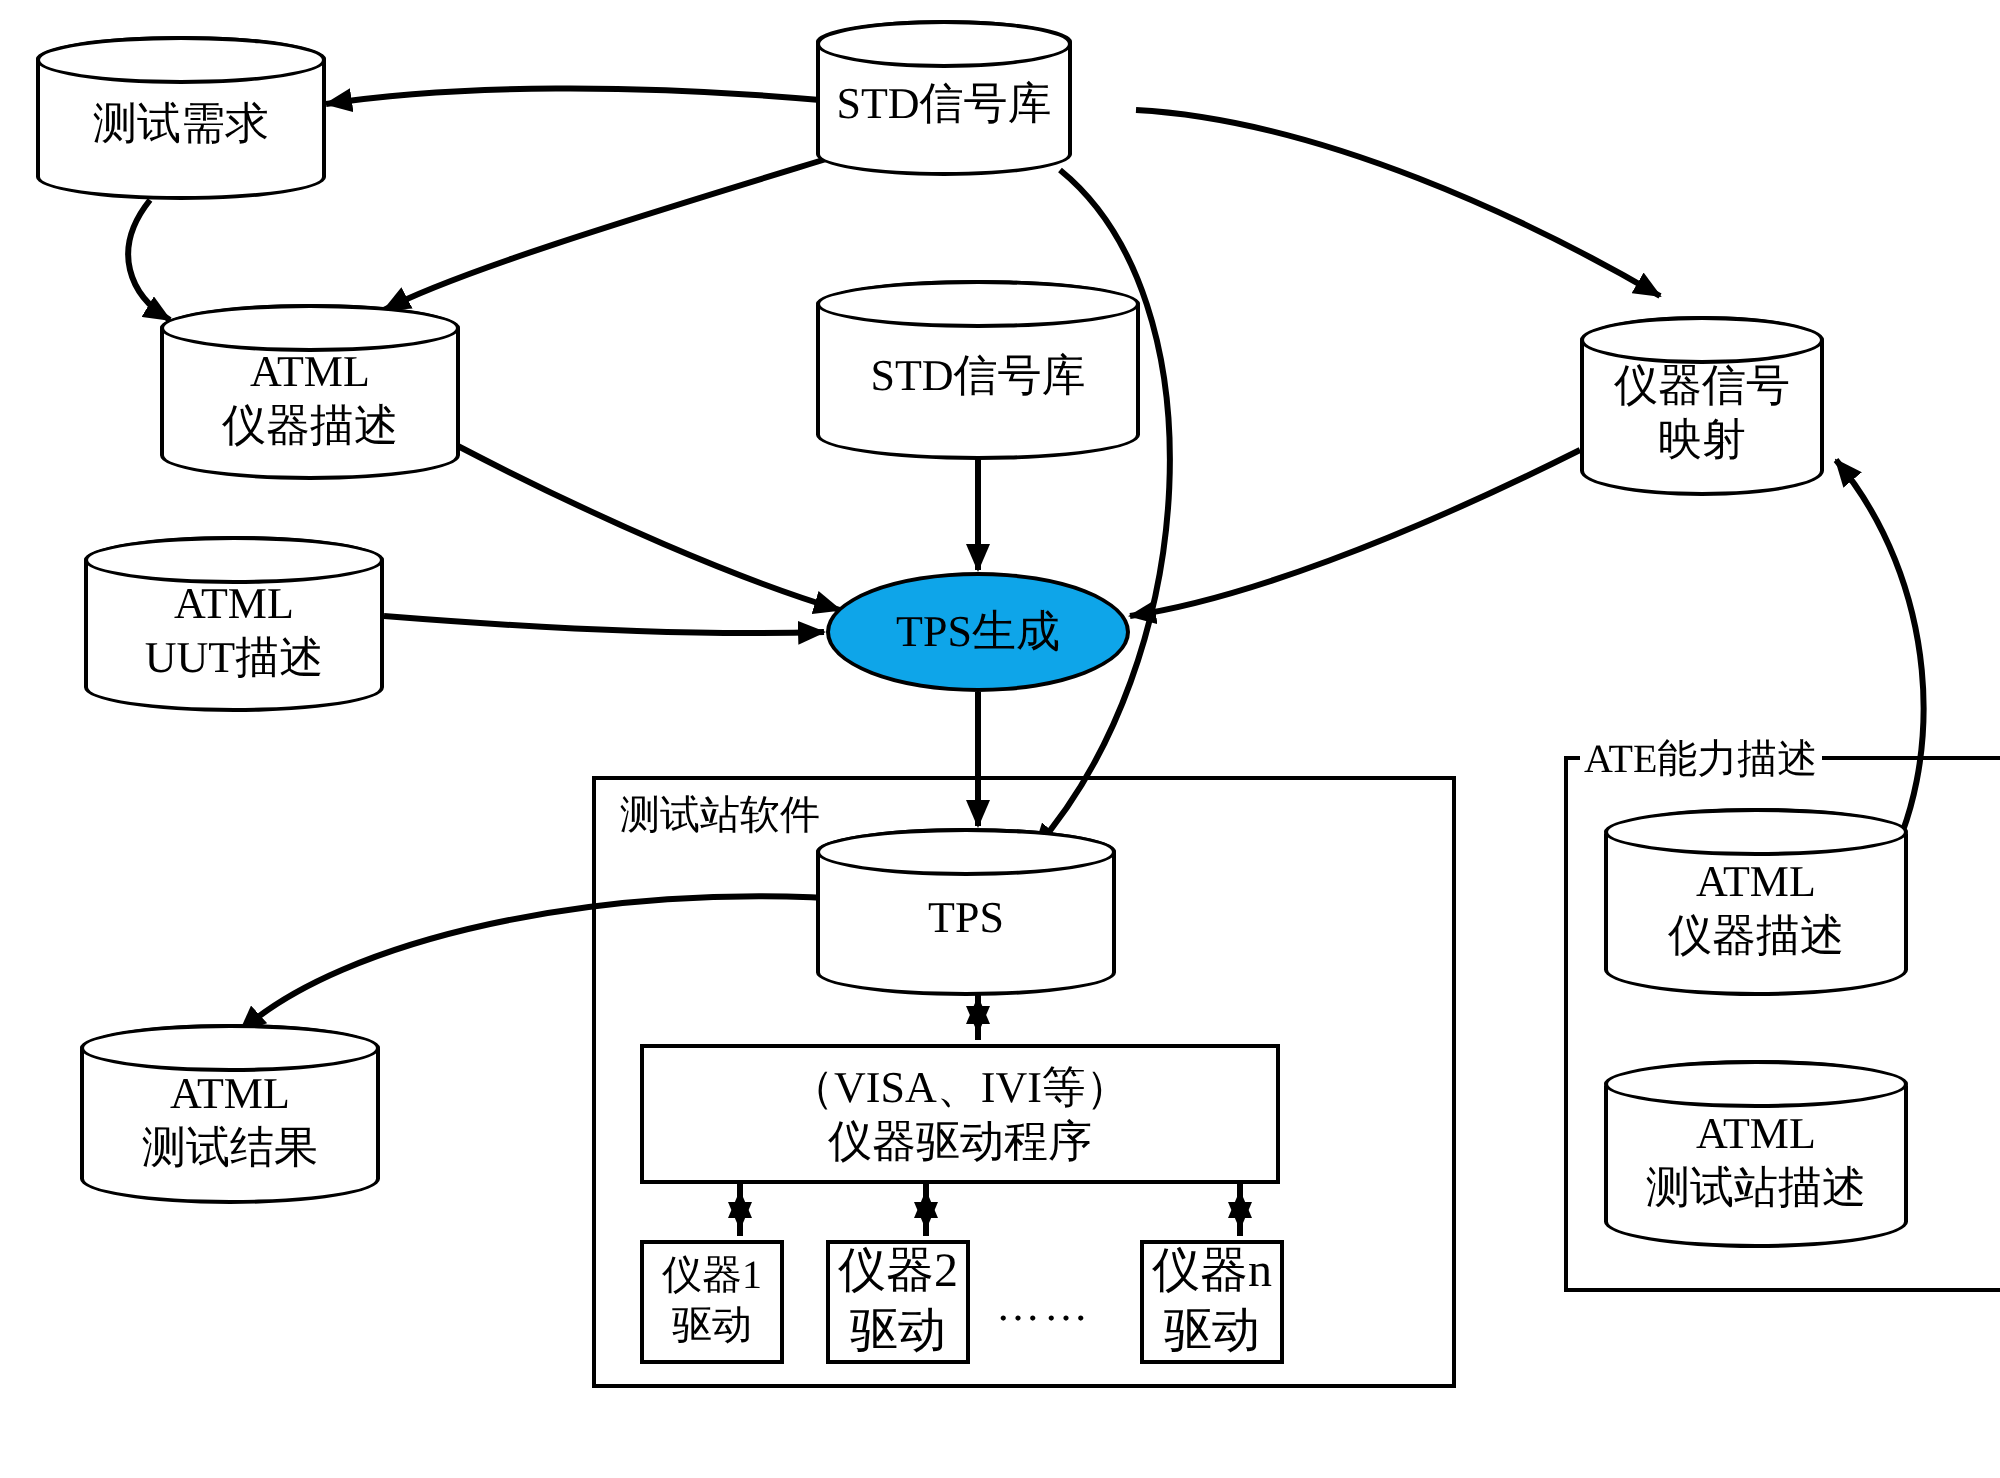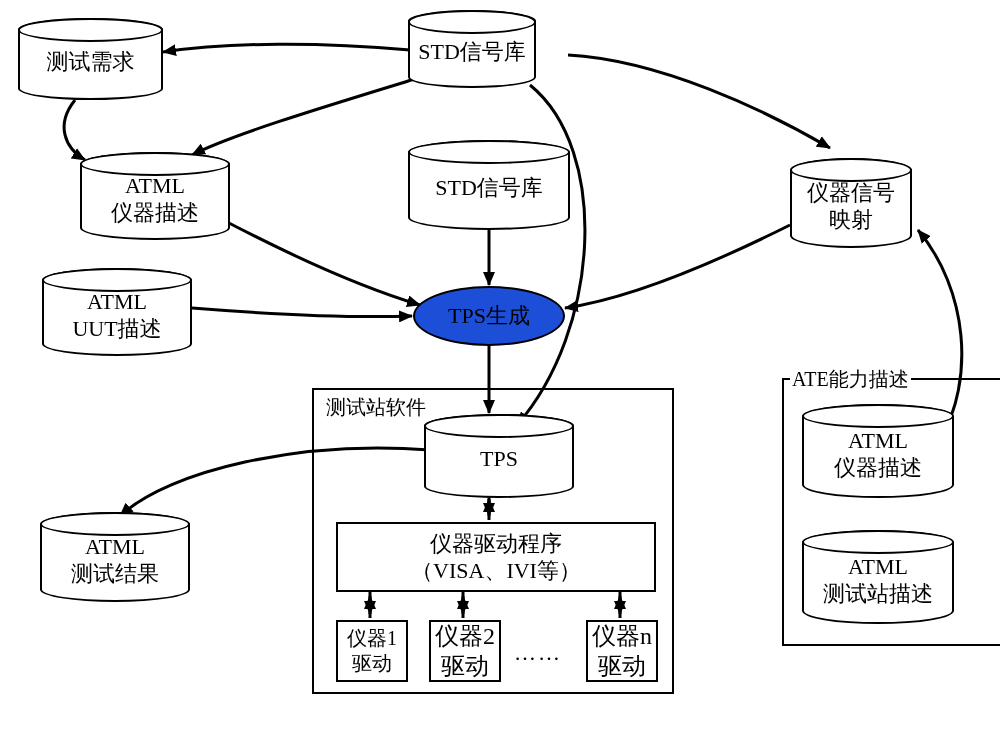--- a/index.html
+++ b/index.html
@@ -47,21 +47,21 @@
 
   
   .rect {
     border: 2px solid #000;
     background: #fff;
   }
   
   .ellipse {
     border: 2px solid #000;
     border-radius: 50%;
-    background: #1d4ed8;
+    background: #0ea5e9;
   }
   
   .group {
     position: absolute;
     border: 2px solid #000;
     box-sizing: border-box;
   }
   .group-title {
     position: absolute;
     font-size: 20px;
@@ -156,30 +156,30 @@
 
   <div class="node cyl" style="left:42px; top:268px; width:150px; height:88px;">
     <span>ATML</span>
     <span>UUT描述</span>
   </div>
 
   <div class="node ellipse" style="left:413px; top:286px; width:152px; height:60px;">
     <span>TPS生成</span>
   </div>
 
-  <div class="group" style="left:312px; top:388px; width:362px; height:306px;">
+  <div class="group" style="left:296px; top:388px; width:432px; height:306px;">
     <div class="group-title" style="left:10px; top:4px;">测试站软件</div>
 
     <div class="node cyl" style="left:110px; top:24px; width:150px; height:84px;">
       <span>TPS</span>
     </div>
 
     <div class="node rect" style="left:22px; top:132px; width:320px; height:70px;">
+      <span>（VISA、IVI等）</span>
       <span>仪器驱动程序</span>
-      <span>（VISA、IVI等）</span>
     </div>
 
     <div class="node rect" style="left:22px; top:230px; width:72px; height:62px; font-size:20px;">
       <span>仪器1</span>
       <span>驱动</span>
     </div>
 
     <div class="node rect" style="left:115px; top:230px; width:72px; height:62px; font-size:24px;">
       <span>仪器2</span>
       <span>驱动</span>

